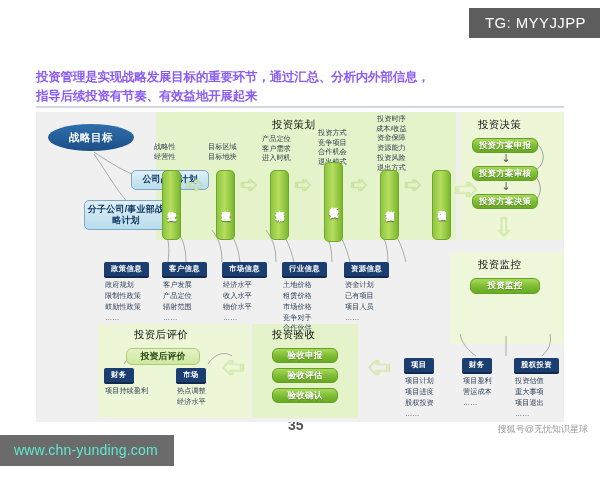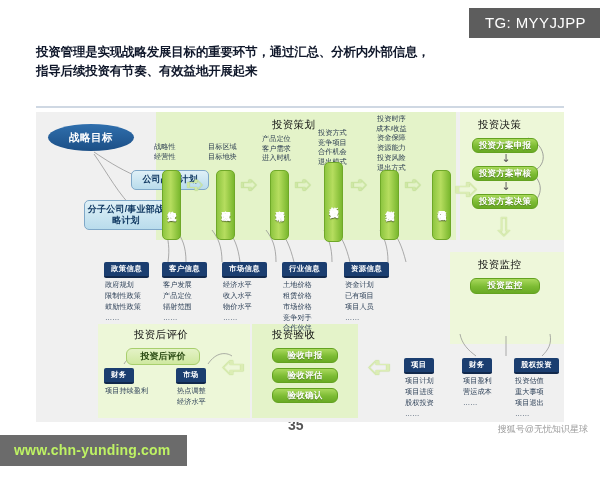--- a/index.html
+++ b/index.html
@@ -13,39 +13,38 @@
 
   
   #tg-badge {
     position: absolute; top: 8px; right: 0;
     background: #5d5d5d; color: #fff;
     font-size: 15px; padding: 6px 14px 7px 16px;
     letter-spacing: .4px;
   }
   #url-badge {
     position: absolute; left: 0; bottom: 14px;
-    background: #6b6b6b; color: #bef264;
+    background: #6b6b6b; color: #5eead4;
     font-size: 14px; padding: 7px 16px 8px 14px;
     letter-spacing: .2px;
-    font-weight: bold;
   }
   #sohu-mark {
     position: absolute; right: 12px; bottom: 44px;
     font-size: 9px; color: #9a9a9a;
   }
   #page-num {
     position: absolute; left: 288px; bottom: 47px;
     font-size: 14px; font-weight: bold; color: #555;
   }
 
   
   #title {
-    position: absolute; left: 36px; top: 43px; width: 520px;
-    font-size: 12.5px; font-weight: bold; color: #0f172a;
-    line-height: 1.55; letter-spacing: -.2px;
+    position: absolute; left: 36px; top: 69px; width: 520px;
+    font-size: 12.5px; font-weight: bold; color: #8b5cf6;
+    line-height: 1.55; letter-spacing: -.2px; font-family: Liberation Mono, monospace;
   }
   #title-rule {
     position: absolute; left: 36px; top: 106px; width: 528px; height: 2px;
     background: #cfd8e3;
   }
 
   
   #canvas {
     position: absolute; left: 36px; top: 112px;
     width: 528px; height: 310px;

